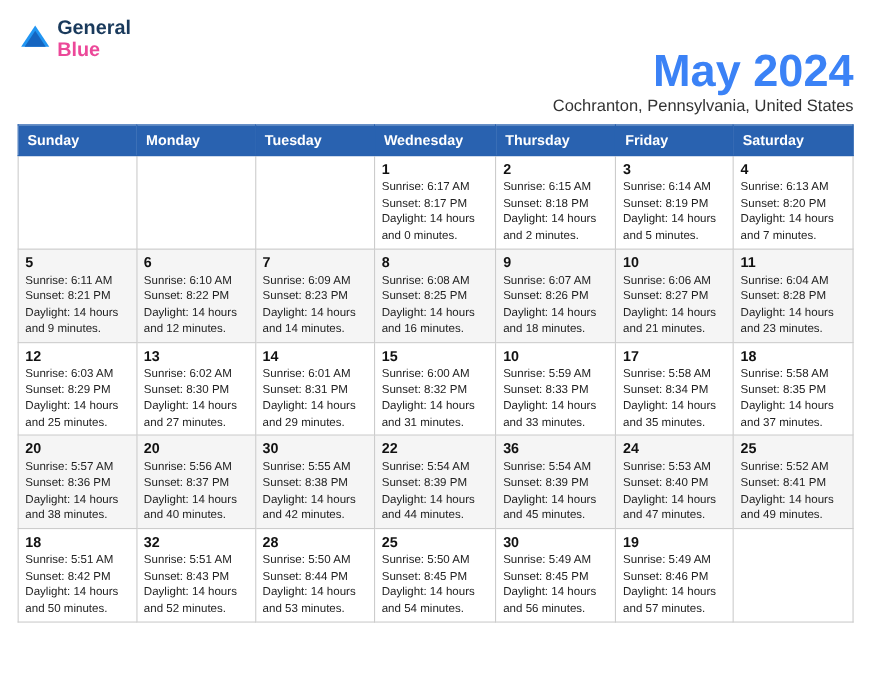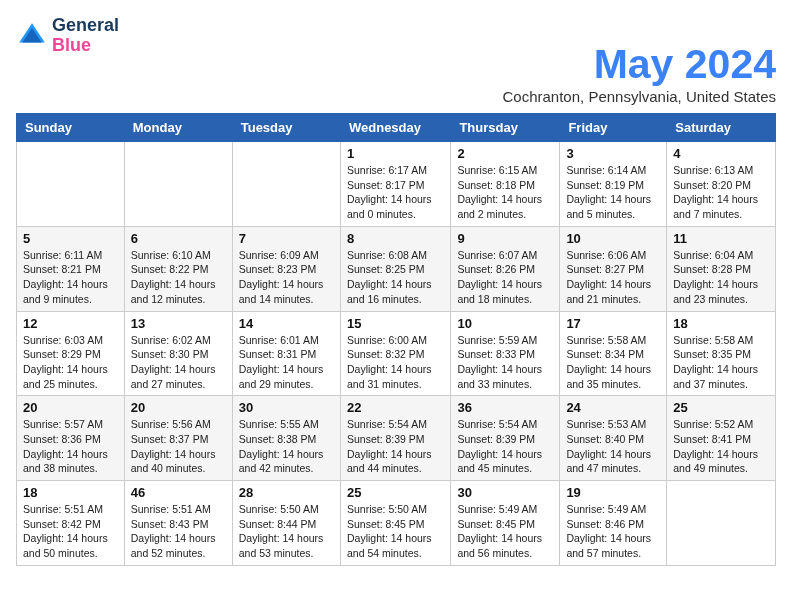--- a/index.html
+++ b/index.html
@@ -230,21 +230,21 @@
           <div class="day-number">25</div>
           <div class="day-info">Sunrise: 5:52 AM<br>Sunset: 8:41 PM<br>Daylight: 14 hours and 49 minutes.</div>
         </td>
       </tr>
       <tr>
         <td>
           <div class="day-number">18</div>
           <div class="day-info">Sunrise: 5:51 AM<br>Sunset: 8:42 PM<br>Daylight: 14 hours and 50 minutes.</div>
         </td>
         <td>
-          <div class="day-number">46</div>
+          <div class="day-number">32</div>
           <div class="day-info">Sunrise: 5:51 AM<br>Sunset: 8:43 PM<br>Daylight: 14 hours and 52 minutes.</div>
         </td>
         <td>
           <div class="day-number">28</div>
           <div class="day-info">Sunrise: 5:50 AM<br>Sunset: 8:44 PM<br>Daylight: 14 hours and 53 minutes.</div>
         </td>
         <td>
           <div class="day-number">25</div>
           <div class="day-info">Sunrise: 5:50 AM<br>Sunset: 8:45 PM<br>Daylight: 14 hours and 54 minutes.</div>
         </td>

